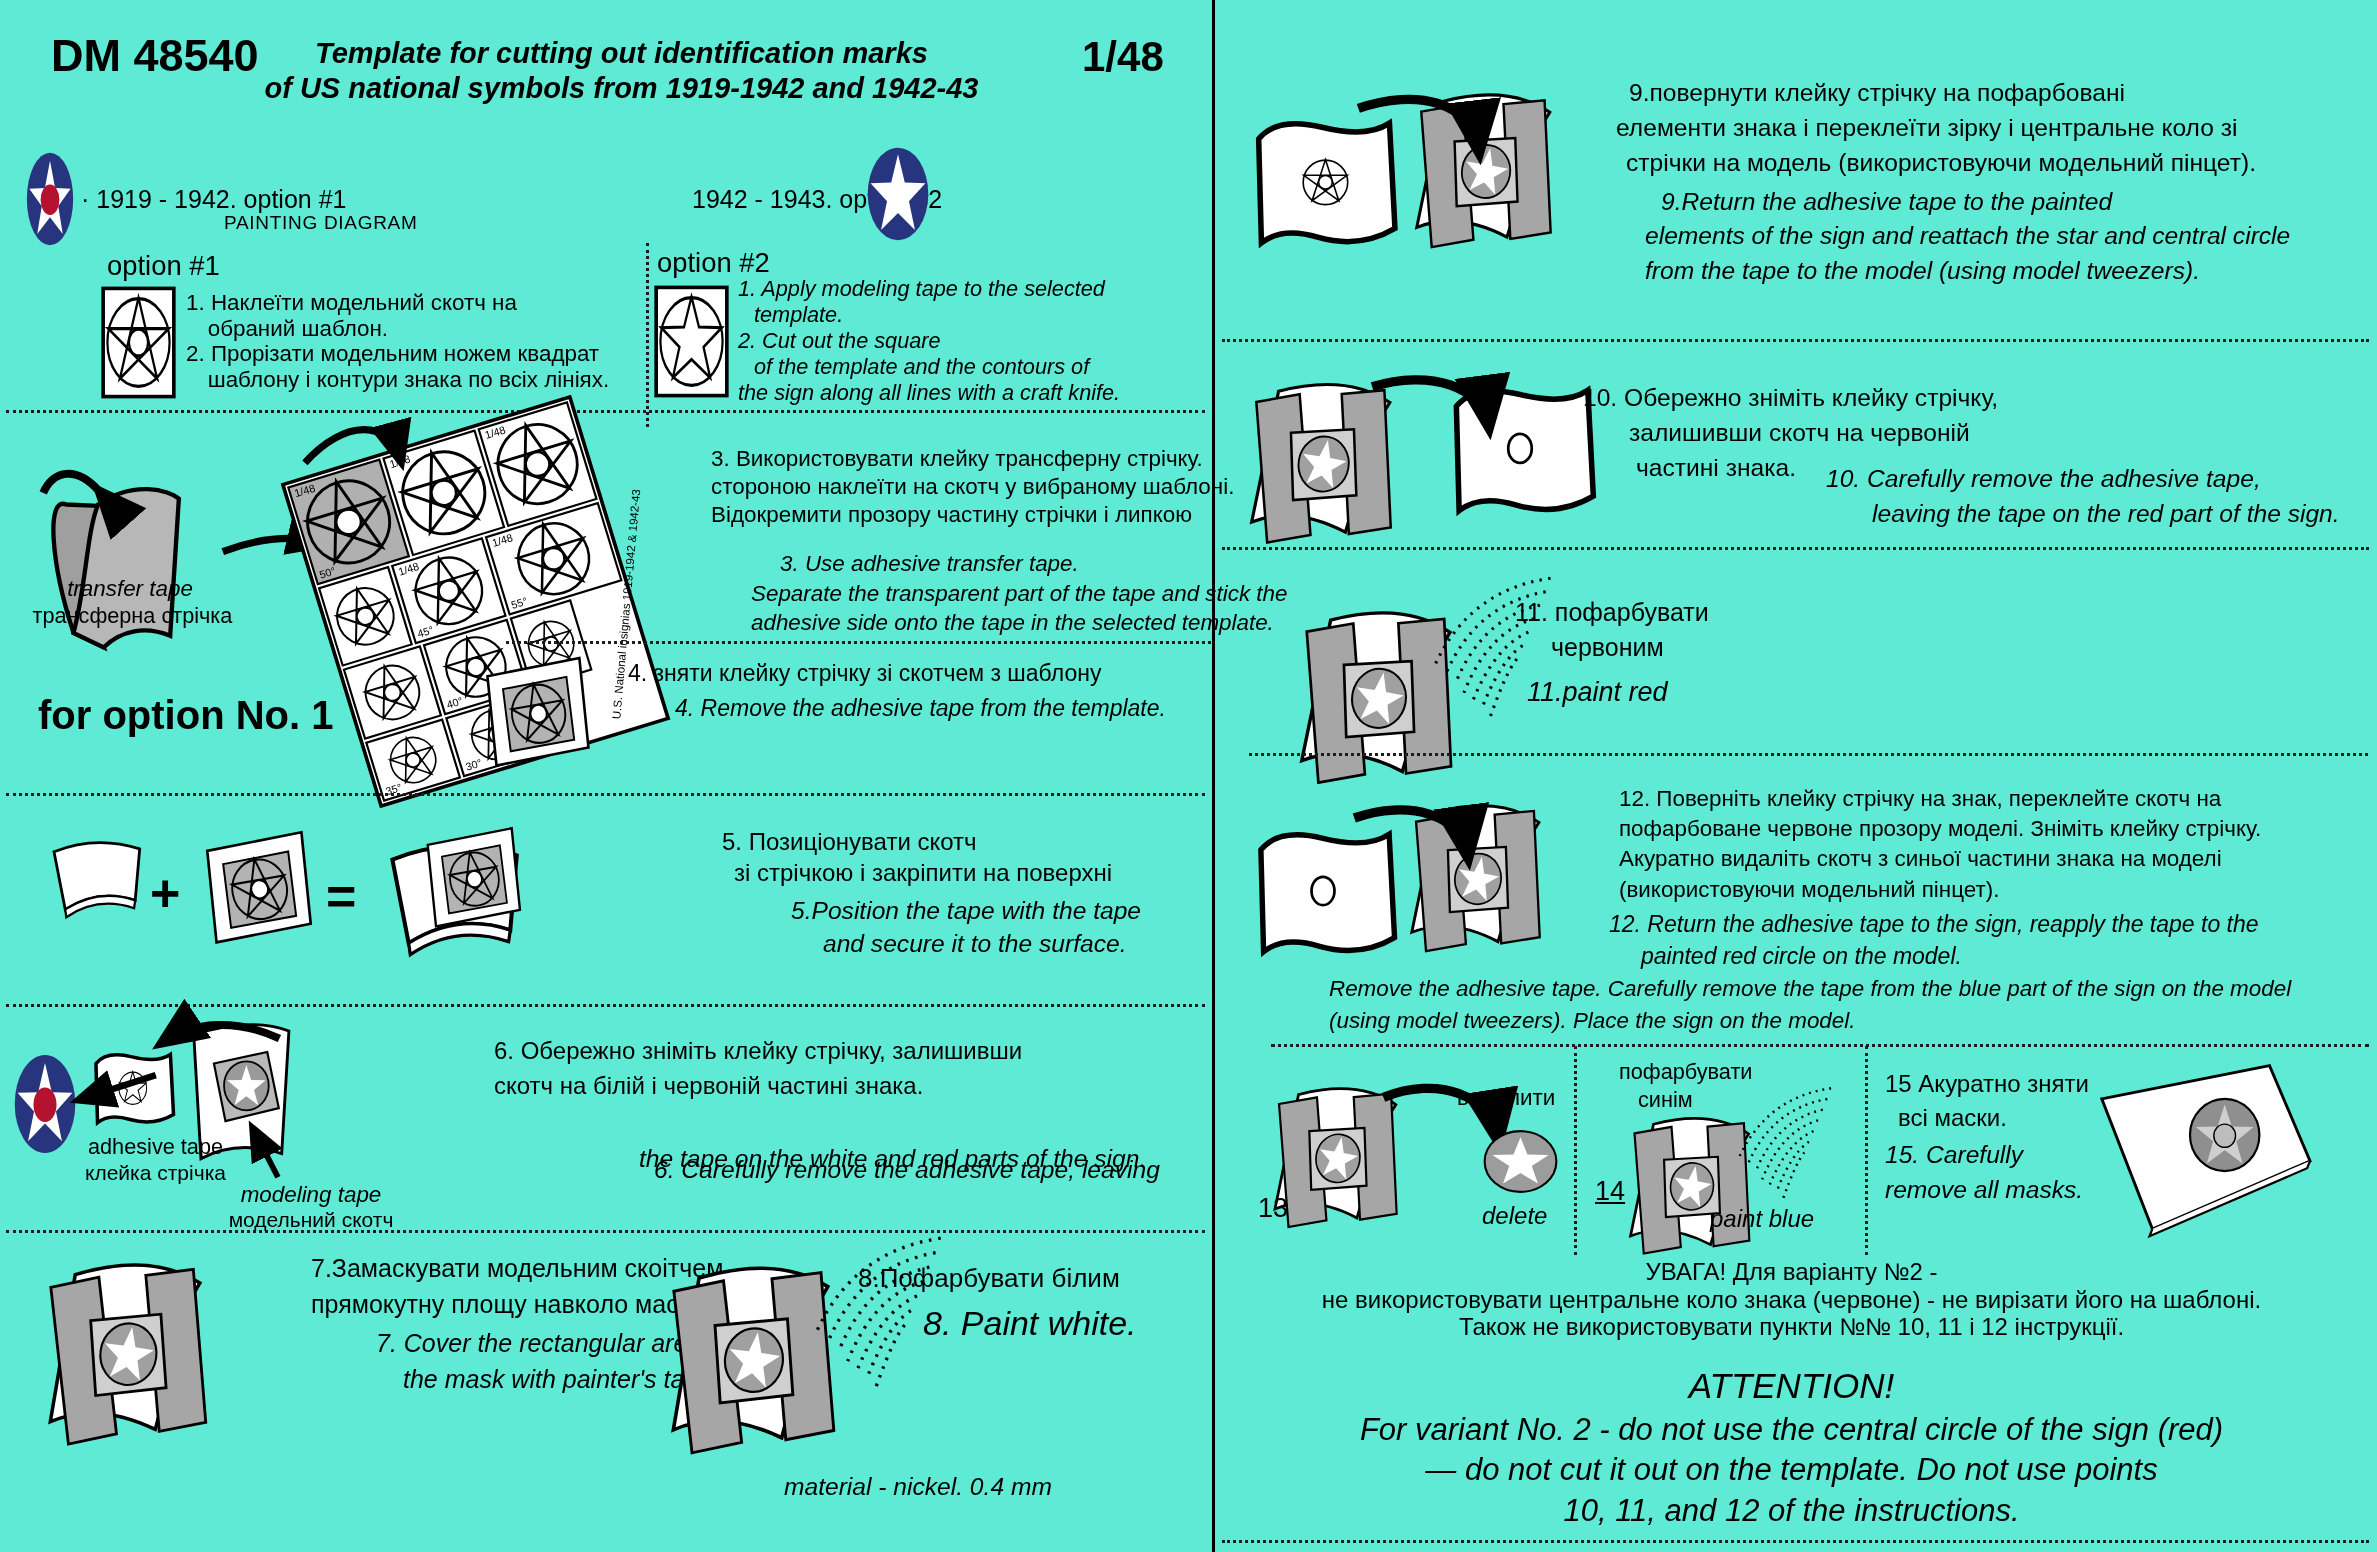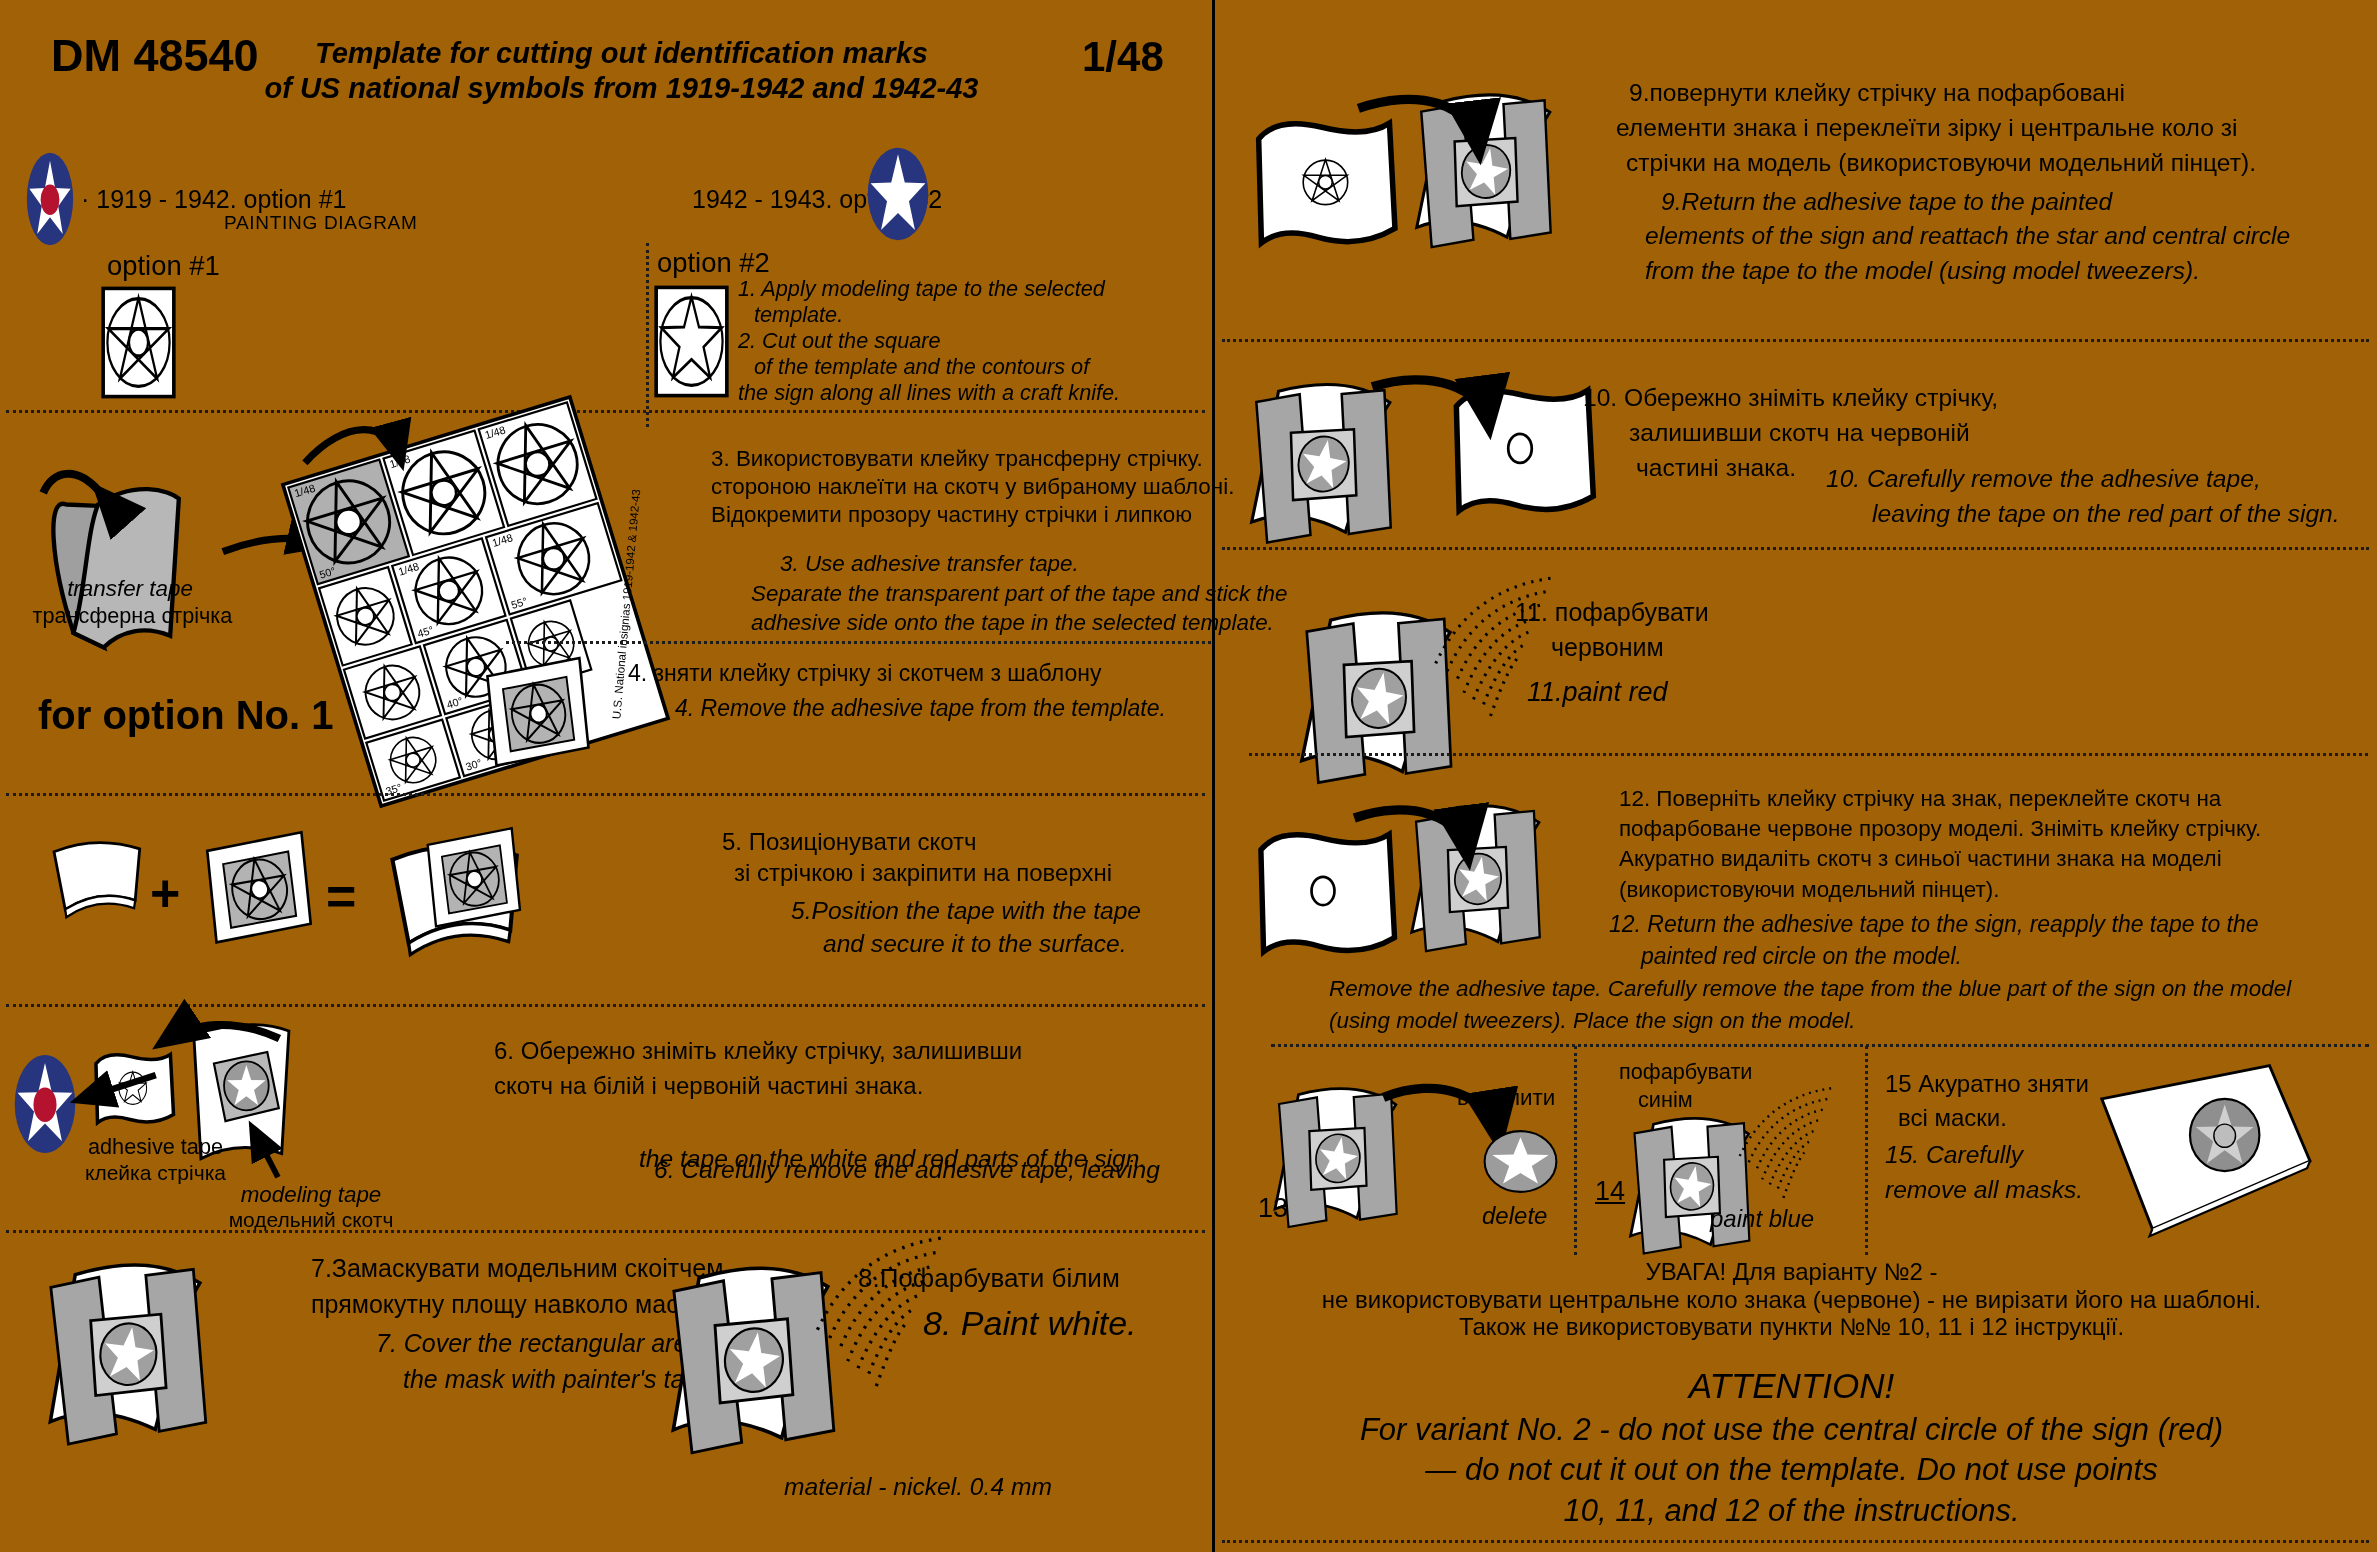--- a/index.html
+++ b/index.html
@@ -1,16 +1,16 @@
 <!DOCTYPE html>
 <html style="font-size:11.6px"><head>
 <meta charset="utf-8">
 <style>
   html,body{margin:0;padding:0;background:#e8e8e8;}
-  #canvas{position:relative;width:2377px;height:1553px;background:#a16207;overflow:hidden;
+  #canvas{position:relative;width:2377px;height:1553px;background:#5eead4;overflow:hidden;
           font-family:"Liberation Sans",sans-serif;color:#000;}
   .t{position:absolute;white-space:nowrap;line-height:1.15;}
   .b{font-weight:bold;}
   .i{font-style:italic;}
   .enb{font-style:italic;font-weight:normal;}
   .hsep{position:absolute;height:0;border-top:3.6px dotted #1c1c1c;}
   .vsep{position:absolute;width:0;border-left:3.6px dotted #1c1c1c;}
   .ctr{text-align:center;}
   svg{overflow:visible;}
   .diag{position:absolute;}
@@ -96,20 +96,26 @@
   <svg class="diag" style="left:867px;top:147px;" width="62" height="94" viewBox="0 0 86 130">
     <ellipse cx="43" cy="65" rx="42" ry="64" fill="#27357e"></ellipse>
     <use href="#starp" transform="translate(43,68) scale(0.40,0.58)" fill="#fff"></use>
   </svg>
 
   <div class="t" style="left:107px;top:250px;font-size:27.4px;">option #1</div>
   <svg class="diag" style="left:101px;top:286px;" width="75" height="113" viewBox="0 0 104 156">
     <rect x="3" y="3" width="98" height="150" fill="#fff" stroke="#000" stroke-width="5"></rect>
     <use href="#pg" transform="translate(52,78) scale(0.44,0.62)"></use>
   </svg>
+  <div class="t" style="left:186px;top:290px;font-size:22.4px;line-height:1.14;">
+    <div>1. Наклеїти модельний скотч на</div>
+    <div style="padding-left:21.7px;">обраний шаблон.</div>
+    <div>2. Прорізати модельним ножем квадрат</div>
+    <div style="padding-left:21.7px;">шаблону і контури знака по всіх лініях.</div>
+  </div>
 
   <div class="vsep" style="left:646px;top:243px;height:184px;"></div>
 
   <div class="t" style="left:657px;top:247px;font-size:27.4px;">option #2</div>
   <svg class="diag" style="left:654px;top:285px;" width="75" height="113" viewBox="0 0 104 156">
     <rect x="3" y="3" width="98" height="150" fill="#fff" stroke="#000" stroke-width="5"></rect>
     <use href="#so" transform="translate(52,78) scale(0.44,0.62)"></use>
   </svg>
   <div class="t enb" style="left:738px;top:276px;font-size:21.7px;line-height:1.2;">
     <div>1. Apply modeling tape to the selected</div>

